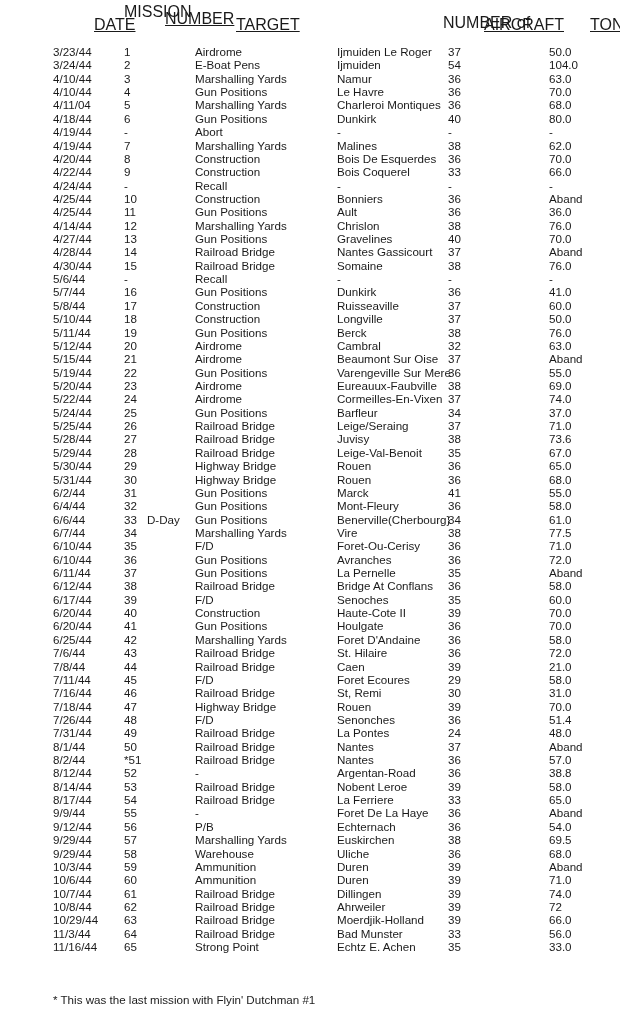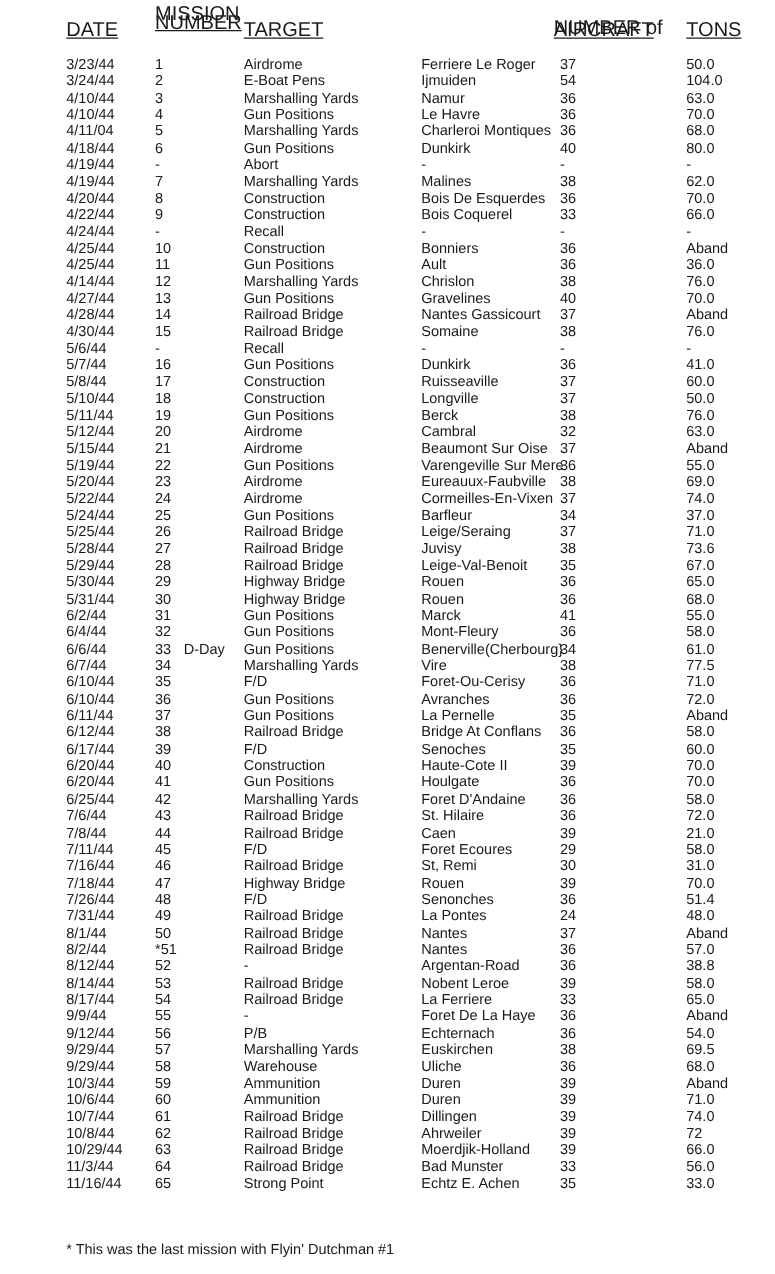--- a/index.html
+++ b/index.html
@@ -1,21 +1,21 @@
 <!DOCTYPE html>
 <html><head>
 <meta charset="utf-8">
 <style>
   html, body { margin: 0; padding: 0; background: #ffffff; }
   body {
     width: 620px; height: 1019px; position: relative; overflow: hidden;
     font-family: "Liberation Sans", sans-serif; color: #1a1a1a; font-size: 11.6px;
   }
   .hdr { position: absolute; line-height: 13px; font-size: 16px; }
-  .u { text-decoration: underline; }
+  .u { text-decoration: underline; margin-left: 41px; }
   #table { position: absolute; left: 0; top: 45px; width: 580px; }
   .row { position: relative; height: 13.37px; line-height: 13.37px; white-space: nowrap; }
   .c { position: absolute; top: 0; }
   .c-date { left: 53px; }
   .c-num { left: 124px; }
   .c-note { left: 147px; }
   .c-type { left: 195px; }
   .c-loc { left: 337px; }
   .c-air { left: 448px; }
   .c-tons { left: 549px; }
@@ -33,21 +33,21 @@
   <span class="hdr u" style="left:443px; top:18px;">AIRCRAFT</span>
   <span class="hdr u" style="left:549px; top:18px;">TONS</span>
 </div>
 
 <div id="table">
     <div class="row">
       <span class="c c-date">3/23/44</span>
       <span class="c c-num">1</span>
       <span class="c c-note"></span>
       <span class="c c-type">Airdrome</span>
-      <span class="c c-loc">Ferriere Le Roger</span>
+      <span class="c c-loc">Ijmuiden Le Roger</span>
       <span class="c c-air">37</span>
       <span class="c c-tons">50.0</span>
     </div>
     <div class="row">
       <span class="c c-date">3/24/44</span>
       <span class="c c-num">2</span>
       <span class="c c-note"></span>
       <span class="c c-type">E-Boat Pens</span>
       <span class="c c-loc">Ijmuiden</span>
       <span class="c c-air">54</span>

